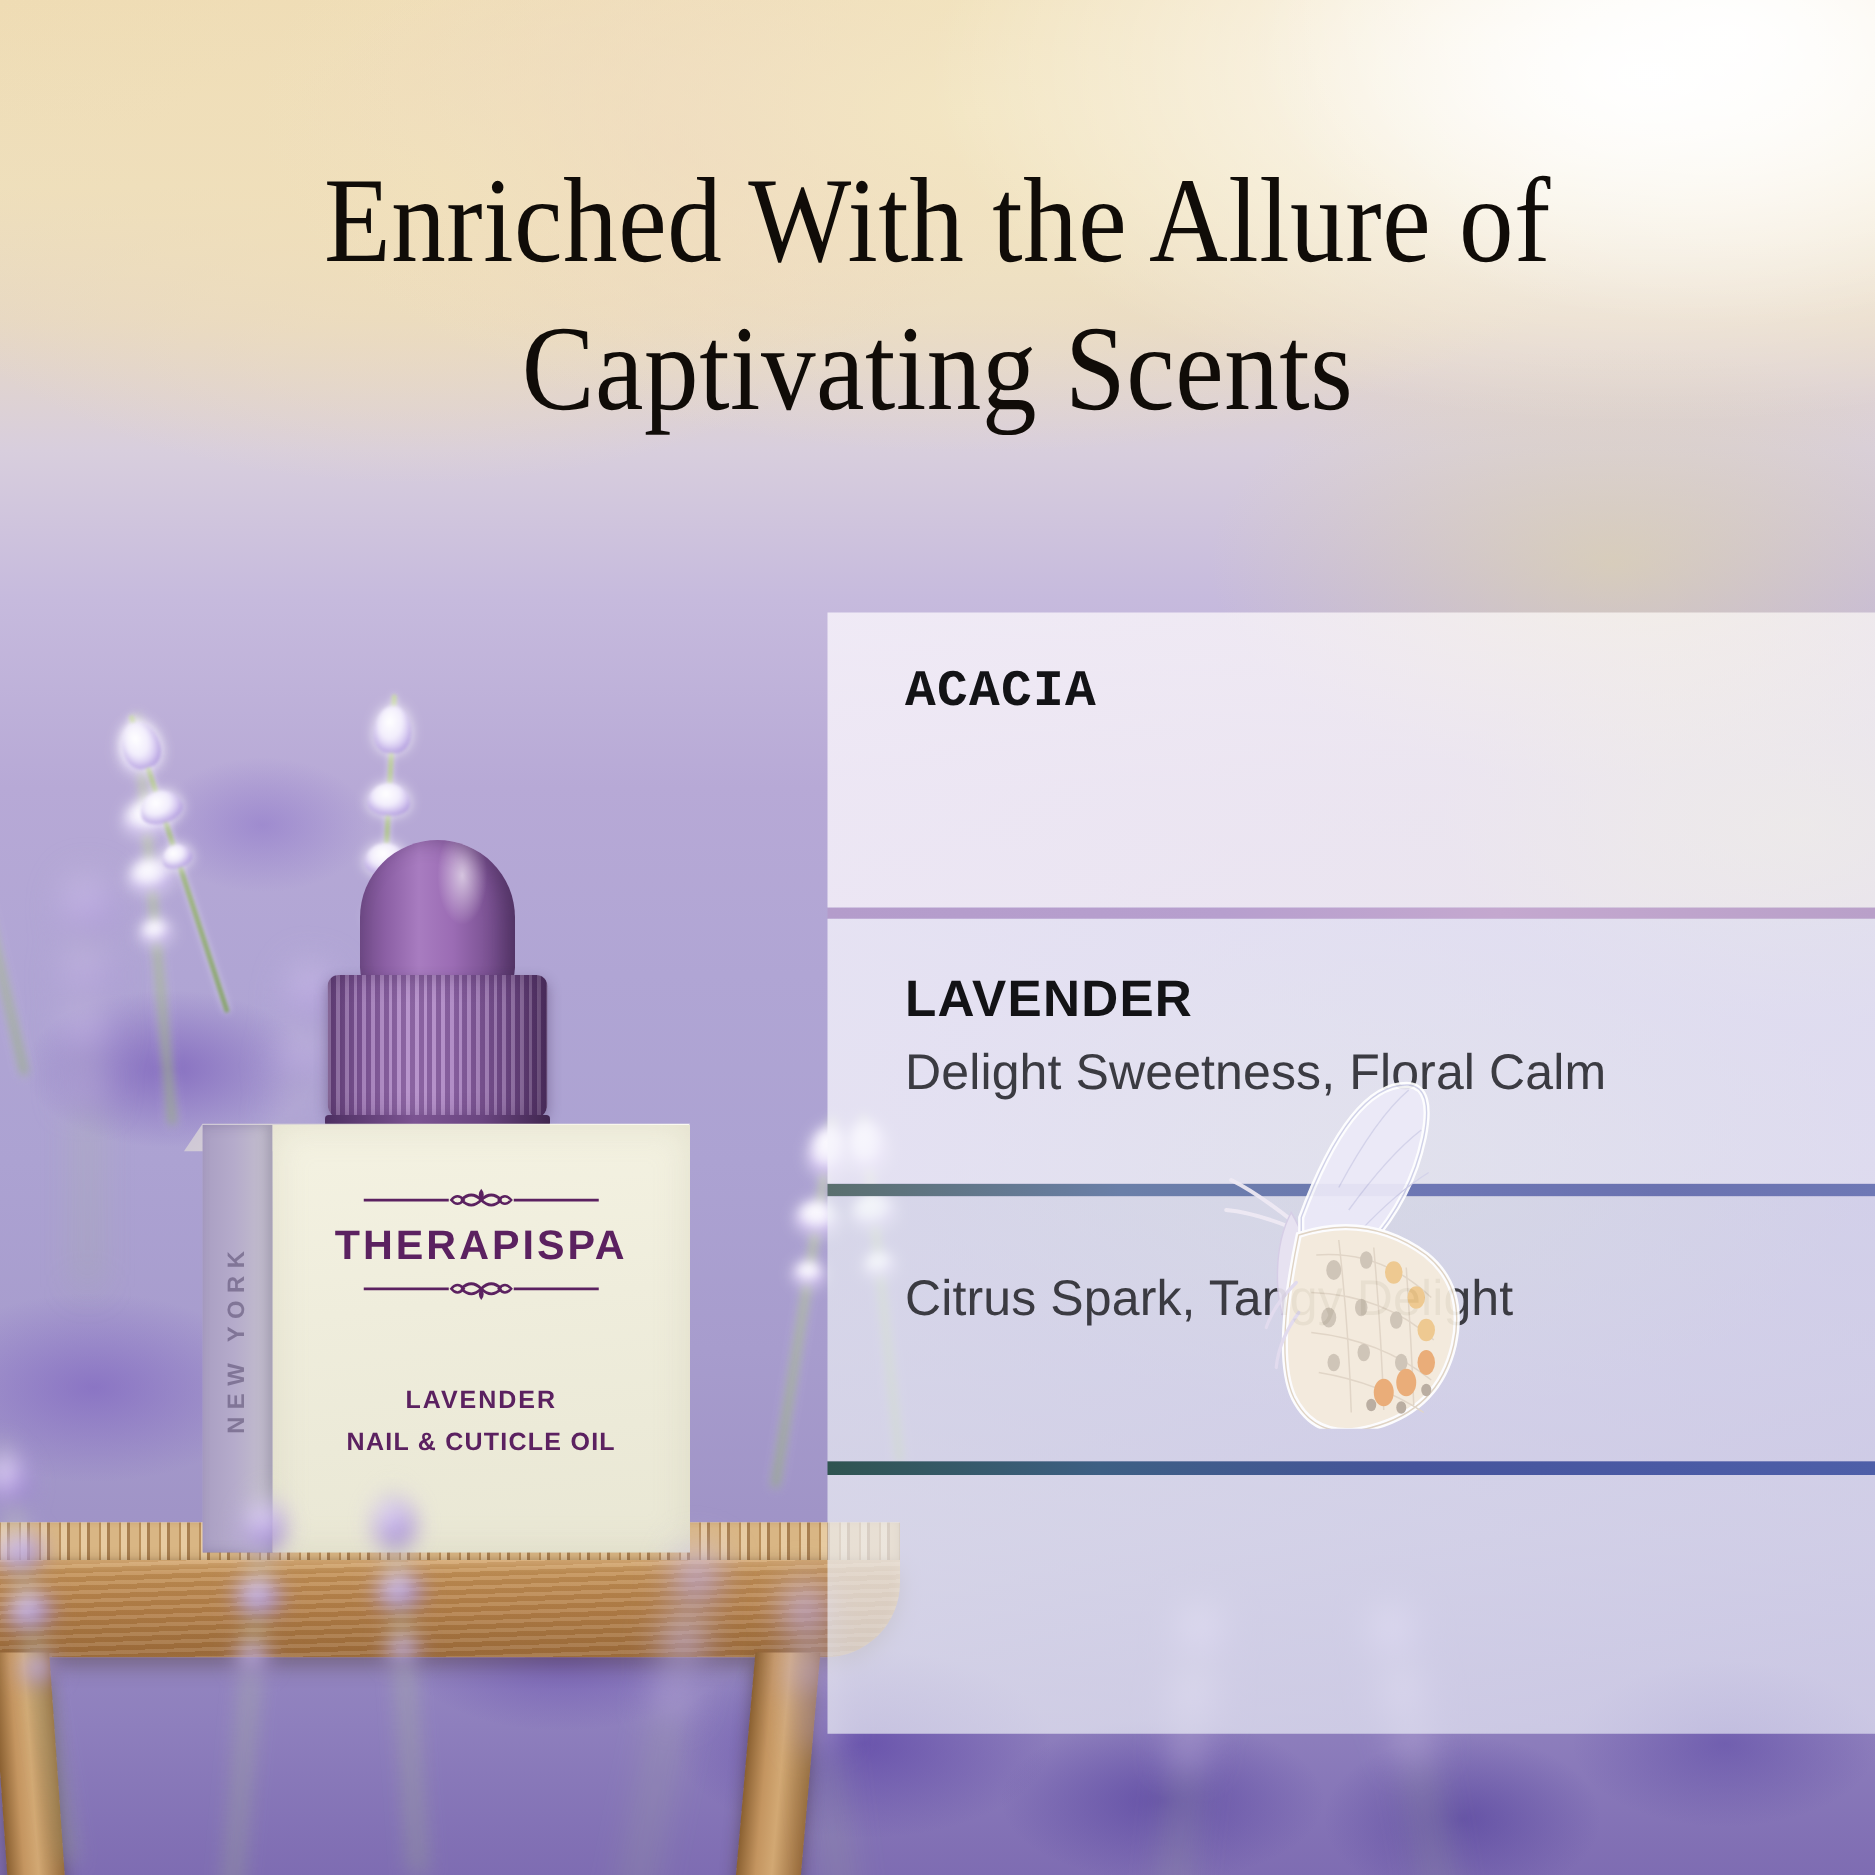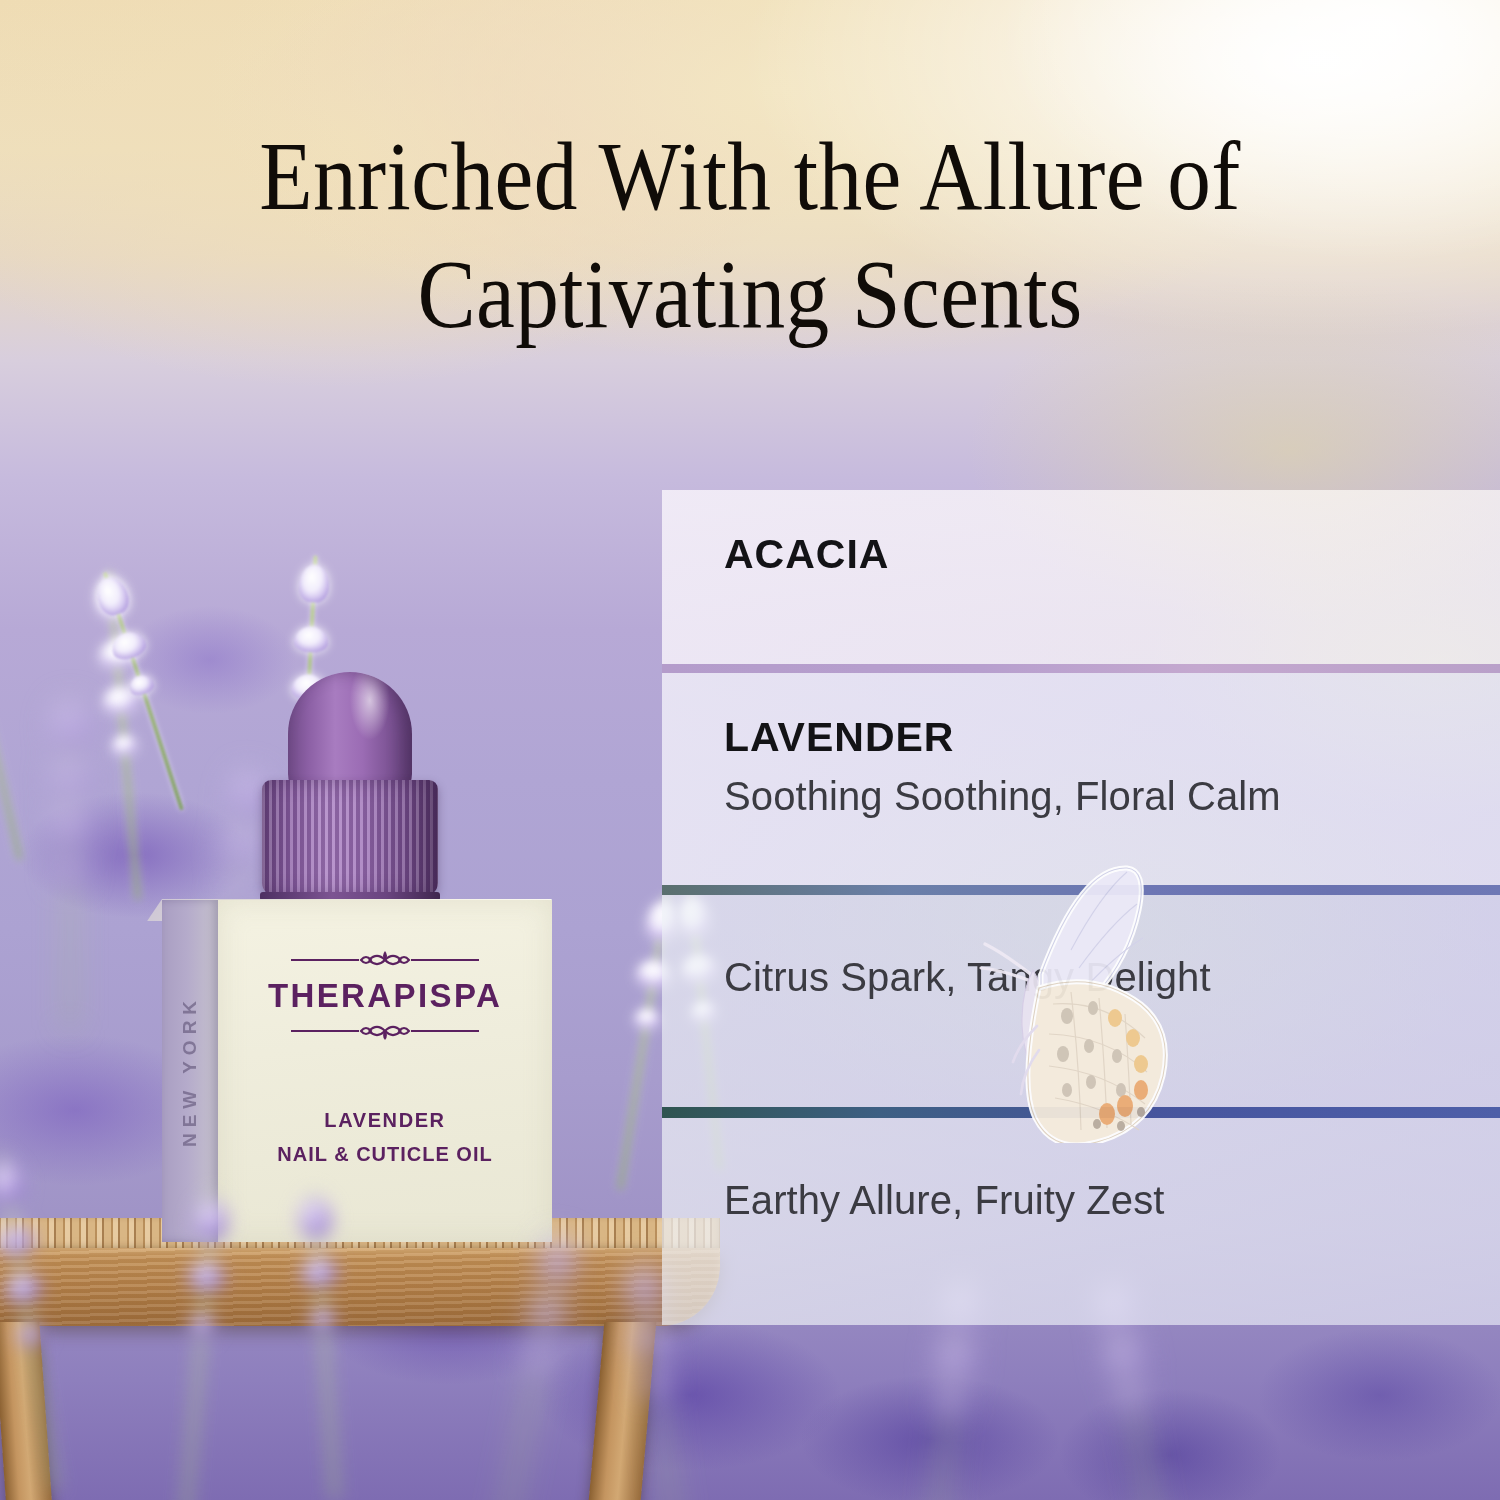--- a/index.html
+++ b/index.html
@@ -199,21 +199,21 @@
     color:#100c08;
     transform:scaleX(.90);
     transform-origin:center top;
     letter-spacing:.5px;
   }
   #headline .l2{display:block;}
 
   
   #panels{position:absolute;left:662px;top:490px;width:838px;}
   .panel{position:relative;width:100%;box-sizing:border-box;padding:44px 0 0 62px;}
-  .panel.p1{height:174px;background:linear-gradient(100deg, rgba(250,246,252,.80) 0%, rgba(252,248,250,.76) 45%, rgba(253,250,246,.74) 78%, rgba(252,249,247,.72) 100%);}
+  .panel.p1{height:236px;background:linear-gradient(100deg, rgba(250,246,252,.80) 0%, rgba(252,248,250,.76) 45%, rgba(253,250,246,.74) 78%, rgba(252,249,247,.72) 100%);font-family:Liberation Mono, monospace;}
   .panel.p2{height:212px;background:linear-gradient(100deg, rgba(246,245,252,.76) 0%, rgba(243,243,251,.74) 50%, rgba(241,241,250,.72) 100%);}
   .panel.p3{height:212px;background:linear-gradient(100deg, rgba(238,242,246,.66) 0%, rgba(236,239,248,.64) 52%, rgba(234,236,248,.62) 100%);}
   .panel.p4{height:207px;background:linear-gradient(100deg, rgba(238,241,246,.70) 0%, rgba(235,238,247,.68) 52%, rgba(233,235,247,.66) 100%);}
 
   .divider{width:100%;}
   .divider.d1{height:9px;background:linear-gradient(90deg,#b49ccb 0%,#b79fce 38%,#c4a8cf 64%,#b9a0c9 100%);}
   .divider.d2{height:10px;background:linear-gradient(90deg,#5a6f6e 0%,#6a7fa8 28%,#6d76b4 58%,#6a72b0 80%,#6e78b5 100%);}
   .divider.d3{height:11px;background:linear-gradient(90deg,#2f5450 0%,#3d5f83 26%,#46549c 56%,#4a5aa4 80%,#4e5fa8 100%);}
 
   .scent-name{
@@ -393,31 +393,30 @@
 
   <div id="panels">
 
     <div class="panel p1">
       <div class="scent-name">ACACIA</div>
     </div>
     <div class="divider d1"></div>
 
     <div class="panel p2">
       <div class="scent-name">LAVENDER</div>
-      <div class="scent-desc">Soothing Soothing, Floral Calm</div>
+      <div class="scent-desc">Delight Sweetness, Floral Calm</div>
     </div>
     <div class="divider d2"></div>
 
     <div class="panel p3">
       <div class="scent-desc">Citrus Spark, Tangy Delight</div>
     </div>
     <div class="divider d3"></div>
 
     <div class="panel p4">
-      <div class="scent-desc">Earthy Allure, Fruity Zest</div>
     </div>
   </div>
 
   <svg id="butterfly" viewBox="0 0 240 285">
     <g opacity="0.93">
 
       <path d="M58 118 q-28-22 -48-32" fill="none" stroke="#efeaf4" stroke-width="3.2" stroke-linecap="round"></path>
       <path d="M58 124 q-30-12 -52-14" fill="none" stroke="#efeaf4" stroke-width="3.2" stroke-linecap="round"></path>
 
       <path d="M58 112 q16 26 14 58 q-2 26 -14 40 q-10-16 -11-42 q-1-34 11-56Z" fill="#e9e3f1" stroke="#d6cde6" stroke-width="1.2"></path>

